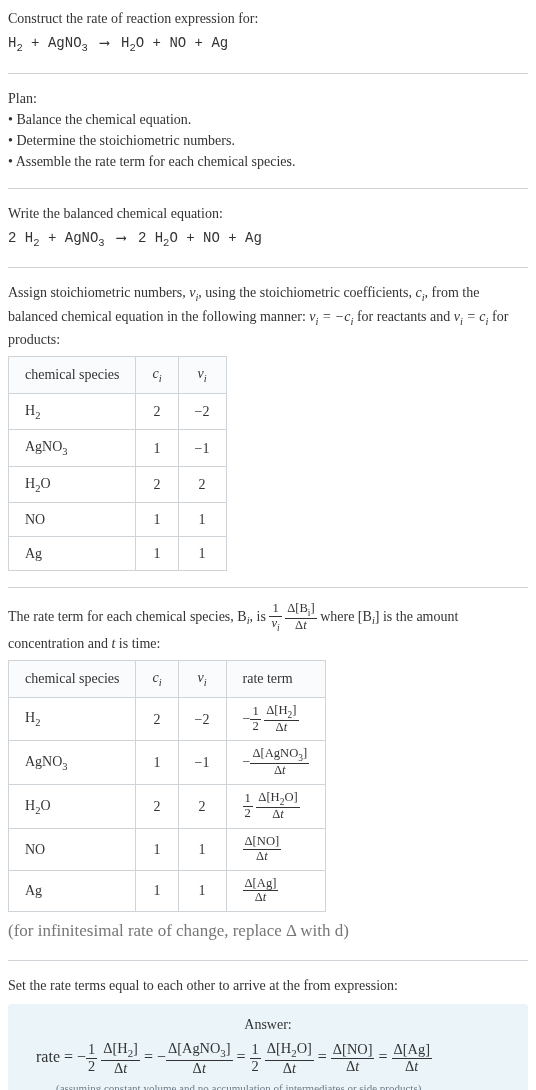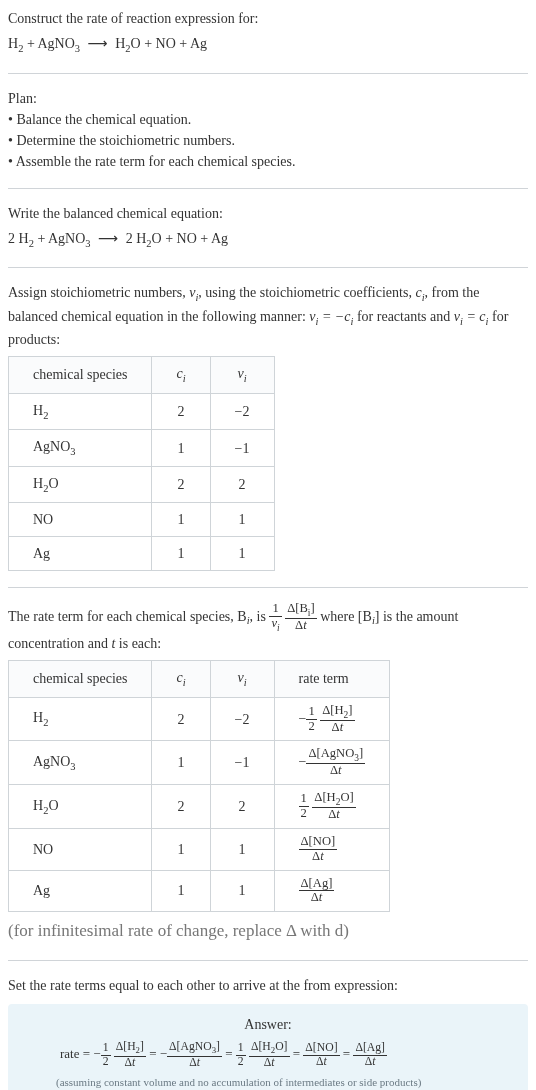--- a/index.html
+++ b/index.html
@@ -19,20 +19,21 @@
     .section {
       margin-bottom: 16px;
     }
     hr {
       border: none;
       border-top: 1px solid #d0d4d8;
       margin: 14px 0;
     }
     .equation {
       margin: 4px 0;
+      font-family: Liberation Mono, monospace;
     }
     sub {
       font-size: 0.75em;
     }
     .arrow {
       display: inline-block;
       margin: 0 4px;
     }
     ul {
       list-style: none;
@@ -40,21 +41,21 @@
     }
     ul li::before {
       content: "• ";
     }
     table {
       border-collapse: collapse;
       margin: 6px 0;
     }
     th, td {
       border: 1px solid #cfd4d8;
-      padding: 6px 24px;
+      padding: 6px 16px;
       text-align: left;
       background: #fff;
       font-weight: normal;
     }
     th {
       background: #fafbfc;
     }
     td.center, th.center {
       text-align: center;
     }
@@ -84,22 +85,22 @@
       background: #eaf4f9;
       border-radius: 4px;
       padding: 10px 12px;
       margin-top: 8px;
     }
     .answer-label {
       margin-bottom: 6px;
       text-align: center;
     }
     .answer-expr {
-      margin-left: 40px;
-      font-size: 13px;
+      margin-left: 16px;
+      font-size: 16px;
     }
     .answer-note {
       font-size: 11px;
       color: #6b7a84;
       margin-left: 36px;
       margin-top: 4px;
     }
     .ital { font-style: italic; }
     .inline-mid { vertical-align: middle; }
   </style>
@@ -175,21 +176,21 @@
     </table>
 </div>
 
 <hr>
 
 <div class="section">
   <div>
     <span>The rate term for each chemical species, B</span><sub class="ital">i</sub><span>, is </span>
     <span class="frac inline-mid"><span class="num">1</span><span class="den ital">ν<sub>i</sub></span></span>
     <span class="frac inline-mid"><span class="num">Δ[B<sub>i</sub>]</span><span class="den">Δ<span class="ital">t</span></span></span>
-    <span> where [B</span><sub class="ital">i</sub><span>] is the amount concentration and </span><span class="ital">t</span><span> is each:</span>
+    <span> where [B</span><sub class="ital">i</sub><span>] is the amount concentration and </span><span class="ital">t</span><span> is time:</span>
   </div>
   <table>
     <tbody>
         <tr>
       <th>chemical species</th>
       <th class="center"><span class="ital">c<sub>i</sub></span></th>
       <th class="center"><span class="ital">ν<sub>i</sub></span></th>
       <th>rate term</th>
     </tr>
     <tr>

